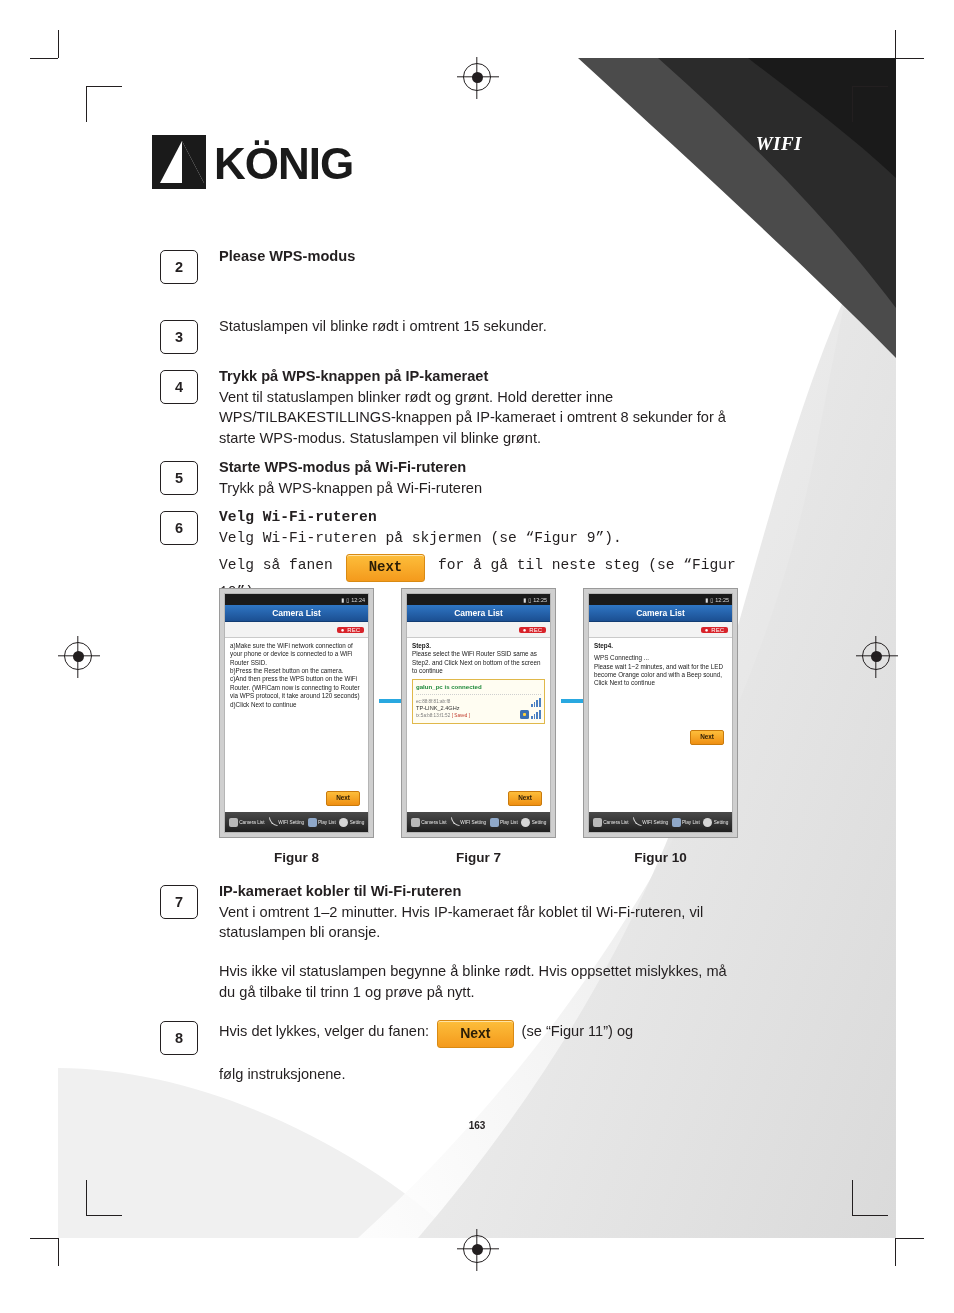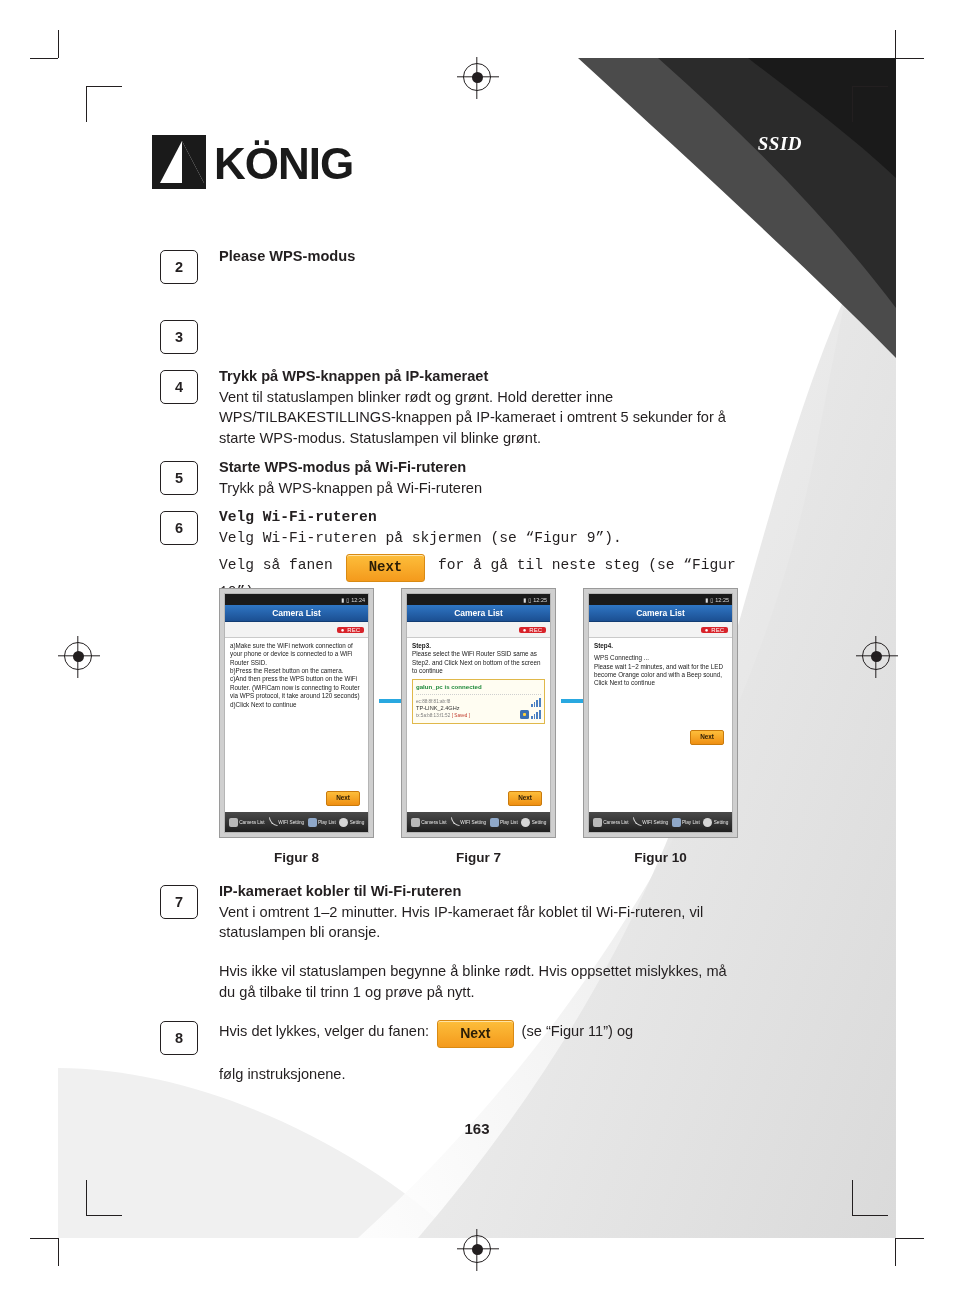--- a/index.html
+++ b/index.html
@@ -344,21 +344,21 @@
     font-weight: bold;
     color: #231f20;
   }
 
   
   .page-num {
     position: absolute;
     left: 0; right: 0;
     top: 1120px;
     text-align: center;
-    font-size: 15px;
+    font-size: 10px;
     font-weight: bold;
     color: #231f20;
   }
 </style>
 </head>
 <body>
 
 <div class="page-bg">
   <svg class="swoosh" viewBox="0 0 838 1180" preserveAspectRatio="none">
     <defs>
@@ -418,37 +418,38 @@
   </div>
 
 <div class="logo">
   <svg viewBox="0 0 230 62">
     <rect x="0" y="4" width="54" height="54" fill="#1a1a1a"></rect>
     <polygon points="8,52 30,10 52,52" fill="#ffffff"></polygon>
     <polygon points="30,10 52,52 30,52" fill="#1a1a1a"></polygon>
     <text x="62" y="48" font-family="Liberation Sans, sans-serif" font-size="44" font-weight="bold" fill="#1a1a1a" letter-spacing="-1">KÖNIG</text>
   </svg>
 </div>
-<div class="lang">SSID</div>
+<div class="lang">WIFI</div>
 
 <div class="content">
 
   <div class="step-num" style="top:250px;">2</div>
   <div class="step-body" style="top:246px;">
     <span class="step-title">Please WPS-modus</span>
   </div>
 
   <div class="step-num" style="top:320px;">3</div>
   <div class="step-body" style="top:316px;">
+    <span class="step-text">Statuslampen vil blinke rødt i omtrent 15 sekunder.</span>
   </div>
 
   <div class="step-num" style="top:370px;">4</div>
   <div class="step-body" style="top:366px;">
     <span class="step-title">Trykk på WPS-knappen på IP-kameraet</span>
-    <span class="step-text">Vent til statuslampen blinker rødt og grønt. Hold deretter inne WPS/TILBAKESTILLINGS-knappen på IP-kameraet i omtrent 5 sekunder for å starte WPS-modus. Statuslampen vil blinke grønt.</span>
+    <span class="step-text">Vent til statuslampen blinker rødt og grønt. Hold deretter inne WPS/TILBAKESTILLINGS-knappen på IP-kameraet i omtrent 8 sekunder for å starte WPS-modus. Statuslampen vil blinke grønt.</span>
   </div>
 
   <div class="step-num" style="top:461px;">5</div>
   <div class="step-body" style="top:457px;">
     <span class="step-title">Starte WPS-modus på Wi-Fi-ruteren</span>
     <span class="step-text">Trykk på WPS-knappen på Wi-Fi-ruteren</span>
   </div>
 
   <div class="step-num" style="top:511px;">6</div>
   <div class="step-body" style="top:507px;font-family:Liberation Mono, monospace;">

